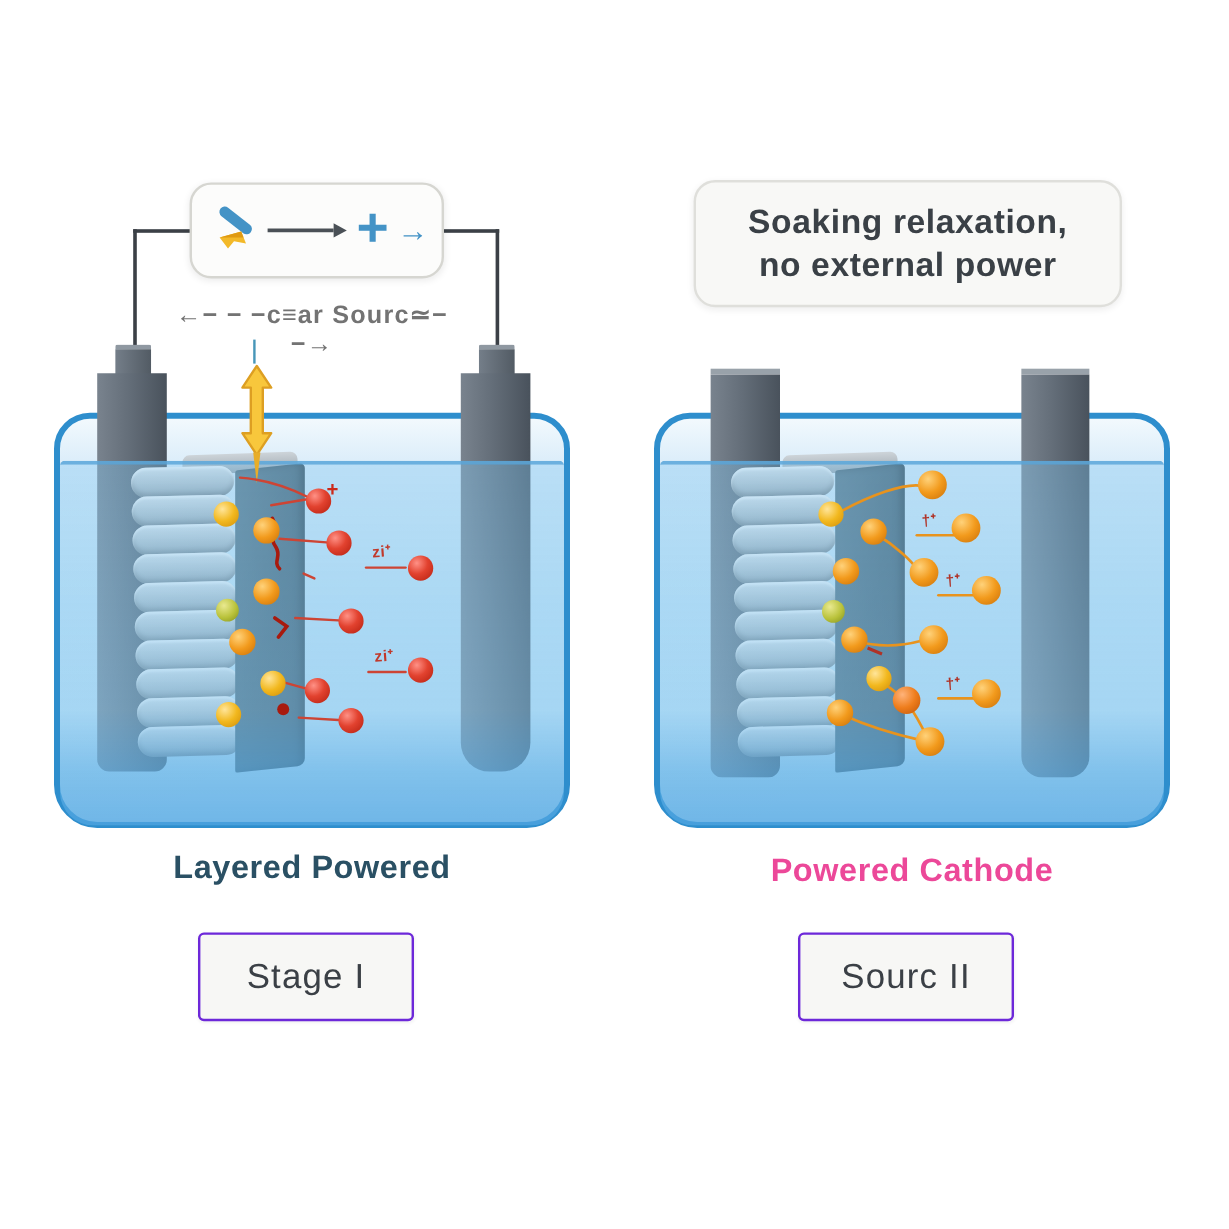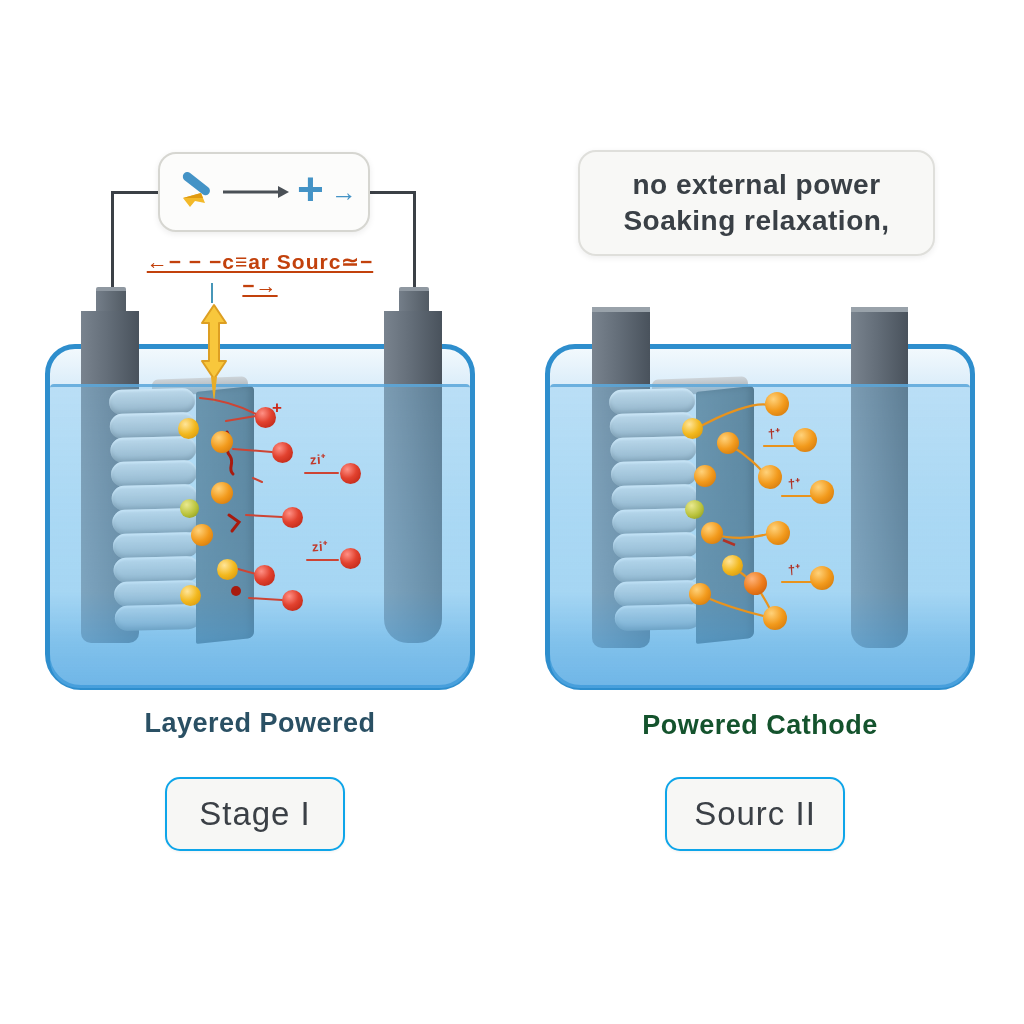--- a/index.html
+++ b/index.html
@@ -15,22 +15,22 @@
   .small-arrow{color:#4493c6;font-size:26px;font-weight:700;line-height:1;}
   .info-box{left:578px;top:150px;width:357px;height:106px;background:#f8f8f6;border:2px solid #dfdfdb;
     border-radius:18px;box-shadow:0 2px 6px rgba(0,0,0,.07);display:flex;flex-direction:column;
     align-items:center;justify-content:center;box-sizing:border-box;}
   .info-box div{font-size:28px;font-weight:600;color:#3a4046;line-height:1.3;letter-spacing:.5px;}
 
   
   .wire{background:#3b4046;}
 
   
-  .psource{left:140px;top:250px;width:240px;text-align:center;color:#c2410c;
-    font-size:21px;font-weight:700;letter-spacing:1px;text-decoration:underline;}
+  .psource{left:140px;top:250px;width:240px;text-align:center;color:#737373;
+    font-size:21px;font-weight:700;letter-spacing:1px;}
   .psource-drop{left:211px;top:283px;width:2px;height:20px;background:#4796b8;}
 
   
   .beaker{width:430px;height:346px;border:5px solid #2e8ecd;border-radius:30px 30px 36px 36px;
     background:linear-gradient(180deg,#f2f9fd 0%,#ddeefa 10%,#cde8f7 45%,#c6e4f6 100%);box-sizing:border-box;}
   .water{width:420px;height:301px;border-top:3px solid rgba(100,170,215,.55);
     border-radius:4px 4px 28px 28px;
     background:linear-gradient(180deg,rgba(130,198,240,.38) 0%,rgba(130,198,240,.5) 68%,
       rgba(95,176,230,.68) 85%,rgba(80,165,225,.74) 100%);}
 
@@ -59,24 +59,24 @@
   .b-yellow{width:21px;height:21px;background:radial-gradient(circle at 35% 30%,#ffe59a,#f2b81e 50%,#cf8d0a);}
   .b-green{width:19px;height:19px;background:radial-gradient(circle at 35% 30%,#e9e990,#b9c23a 55%,#7f8f1f);}
 
   .ion-label{position:absolute;font-size:13px;font-weight:700;color:#c1392b;transform:rotate(-4deg);letter-spacing:.5px;}
   .ion-label.right{color:#b03226;}
   .plus-mark{position:absolute;font-size:17px;font-weight:700;color:#cd2a1a;}
 
   
   .caption{width:430px;text-align:center;font-size:27px;font-weight:700;letter-spacing:.5px;}
   .cap-left{color:#2a5064;}
-  .cap-right{color:#14532d;}
-  .stage{width:180px;height:74px;background:#f7f7f5;border:2px solid #0ea5e9;border-radius:15px;
+  .cap-right{color:#ec4899;}
+  .stage{width:180px;height:74px;background:#f7f7f5;border:2px solid #6d28d9;border-radius:5px;
     box-shadow:0 1px 3px rgba(0,0,0,.06);display:flex;align-items:center;justify-content:center;
-    font-size:33px;font-weight:500;color:#3b4046;letter-spacing:1px;box-sizing:border-box;}
+    font-size:29px;font-weight:500;color:#3b4046;letter-spacing:1px;box-sizing:border-box;}
 
   svg{display:block;}
   .overlay{pointer-events:none;}
 </style>
 </head>
 <body>
 
 <div id="canvas">
 
   <div class="abs wire" style="left:111px;top:191px;width:50px;height:3px;"></div>
@@ -99,22 +99,22 @@
       </svg>
     </span>
     <span class="plus-glyph">+</span>
     <span class="small-arrow">→</span>
   </div>
 
   <div class="abs psource">←− − −c≡ar Sourc≃− −→</div>
   <div class="abs psource-drop"></div>
 
   <div class="abs info-box">
+    <div>Soaking relaxation,</div>
     <div>no external power</div>
-    <div>Soaking relaxation,</div>
   </div>
 
   <div class="abs beaker" style="left:45px;top:344px;"></div>
   <div class="abs beaker" style="left:545px;top:344px;"></div>
 
   <div class="abs cap" style="left:96px;top:287px;width:30px;height:26px;"></div>
   <div class="abs electrode" style="left:81px;top:311px;width:58px;height:332px;border-radius:0 0 10px 10px;"></div>
   <div class="abs cap" style="left:399px;top:287px;width:30px;height:26px;"></div>
   <div class="abs electrode" style="left:384px;top:311px;width:58px;height:332px;border-radius:0 0 24px 24px;"></div>
 

